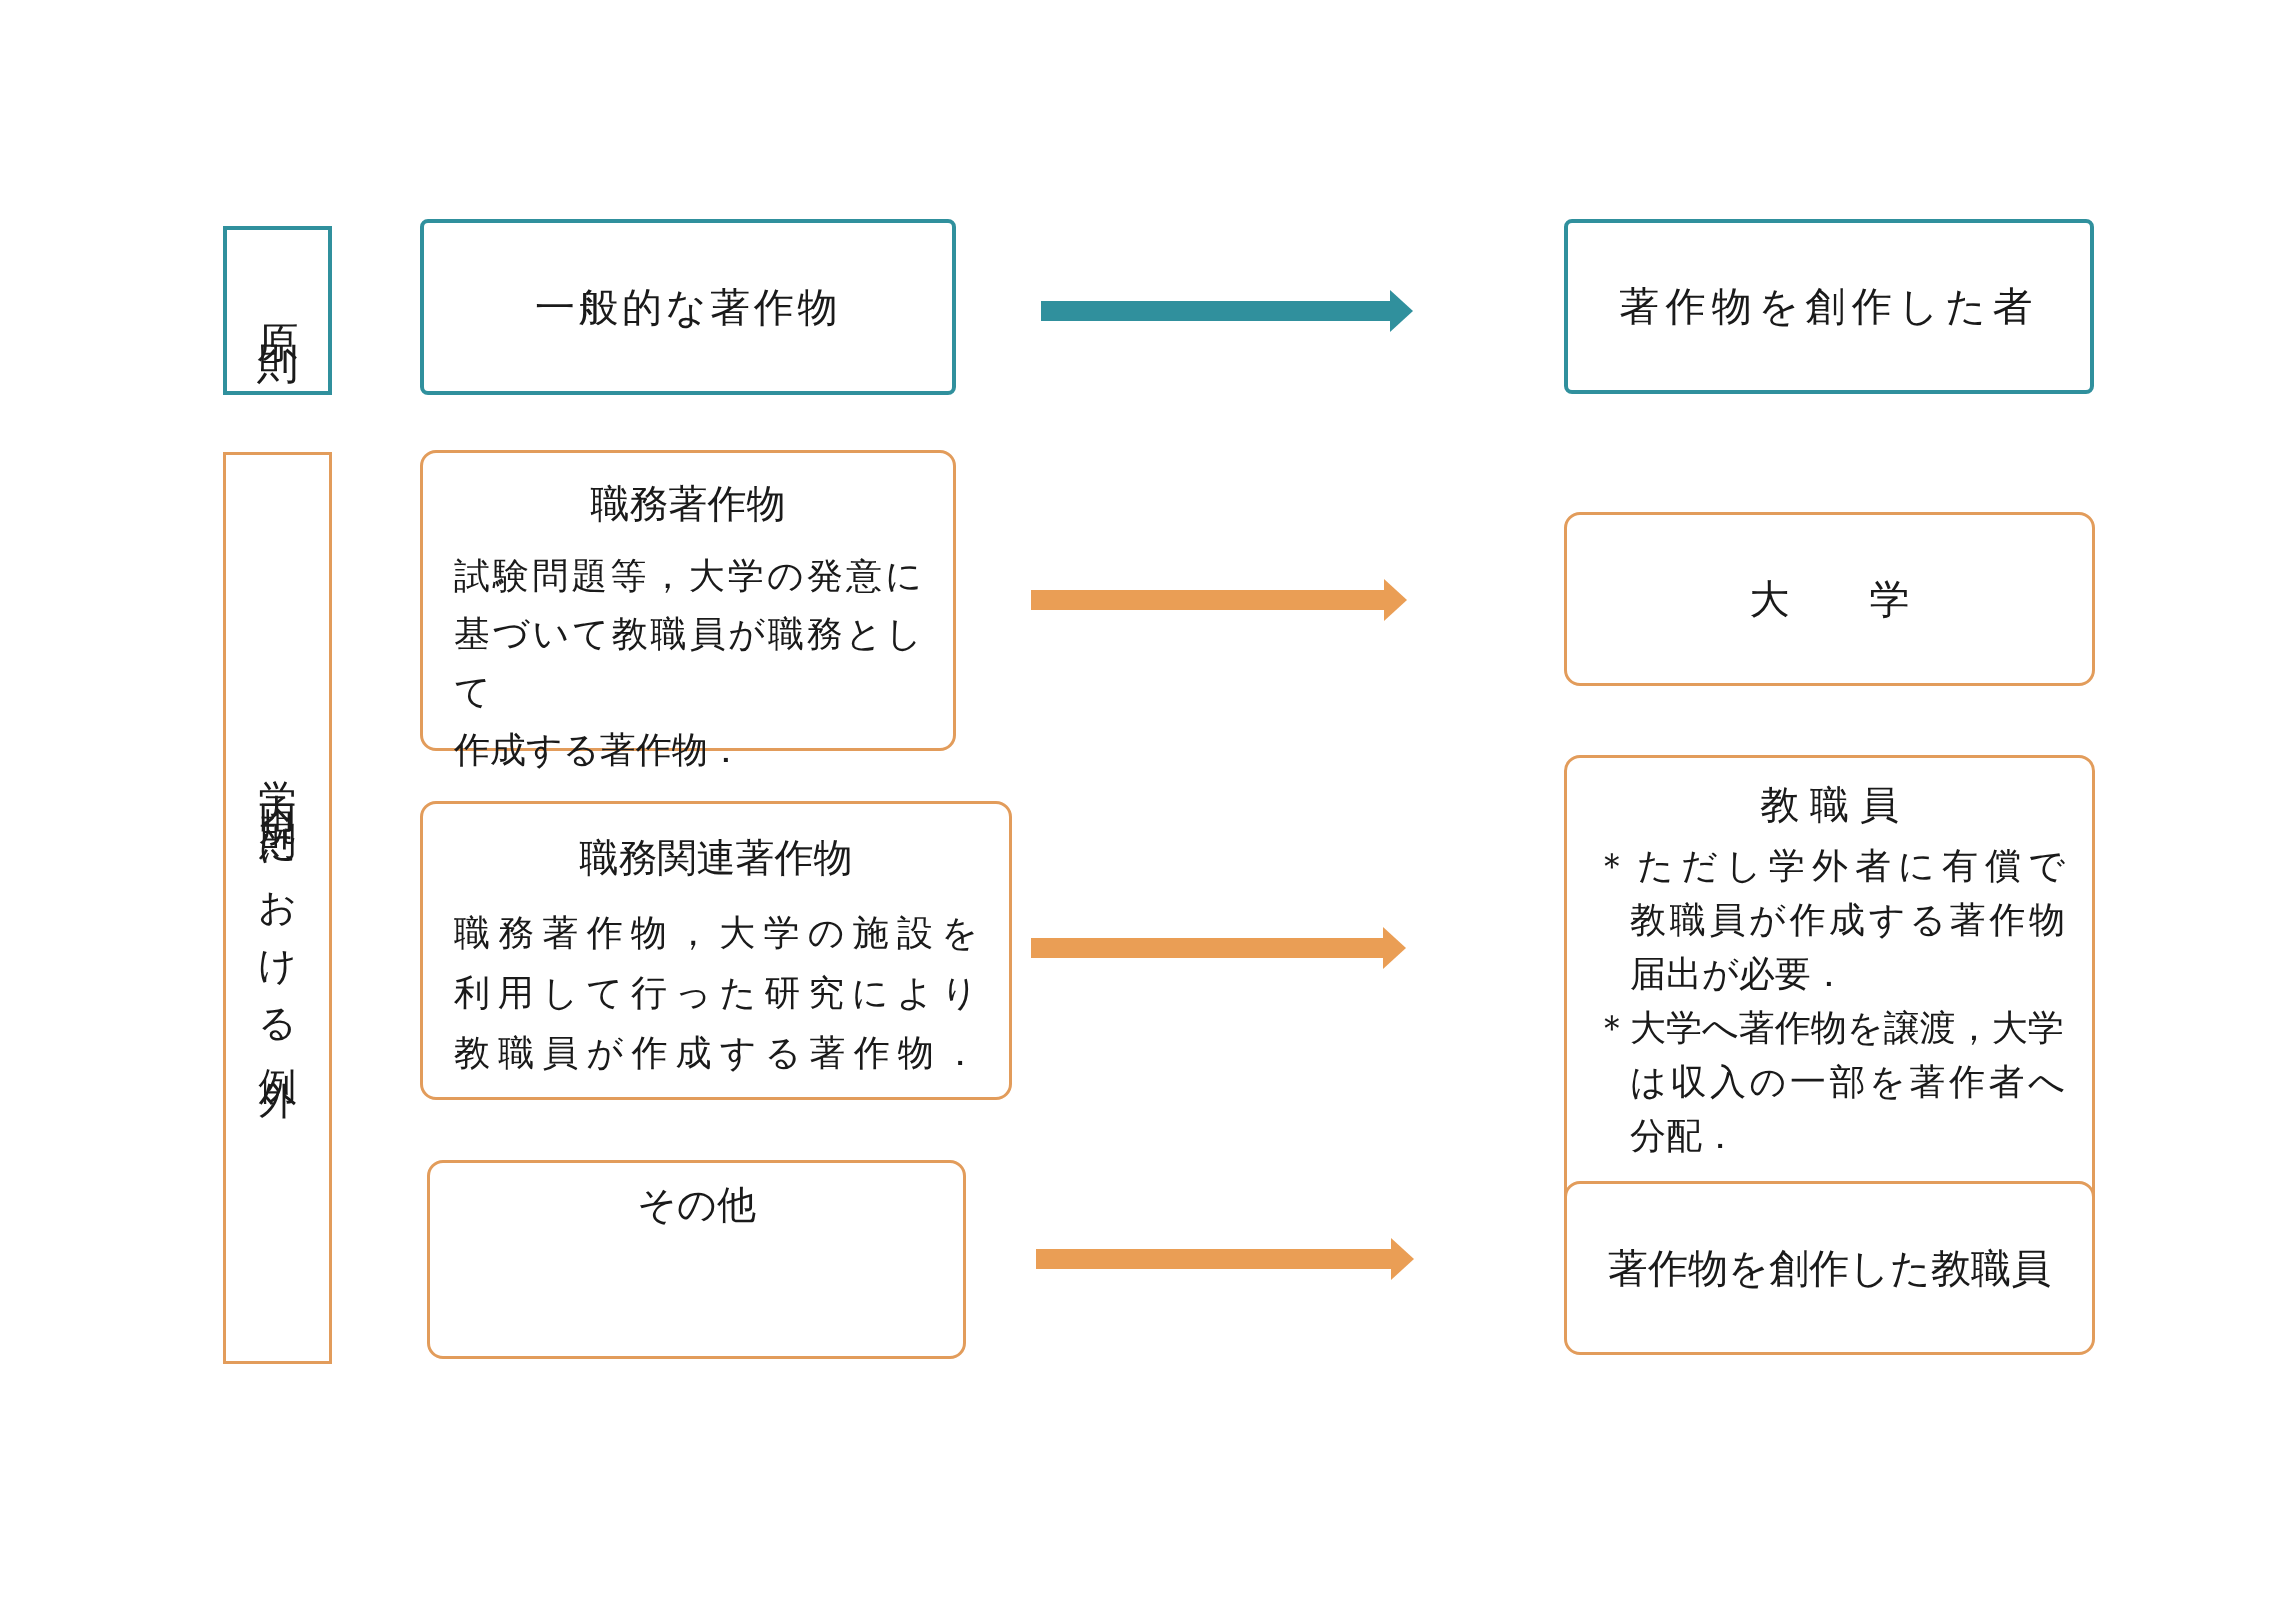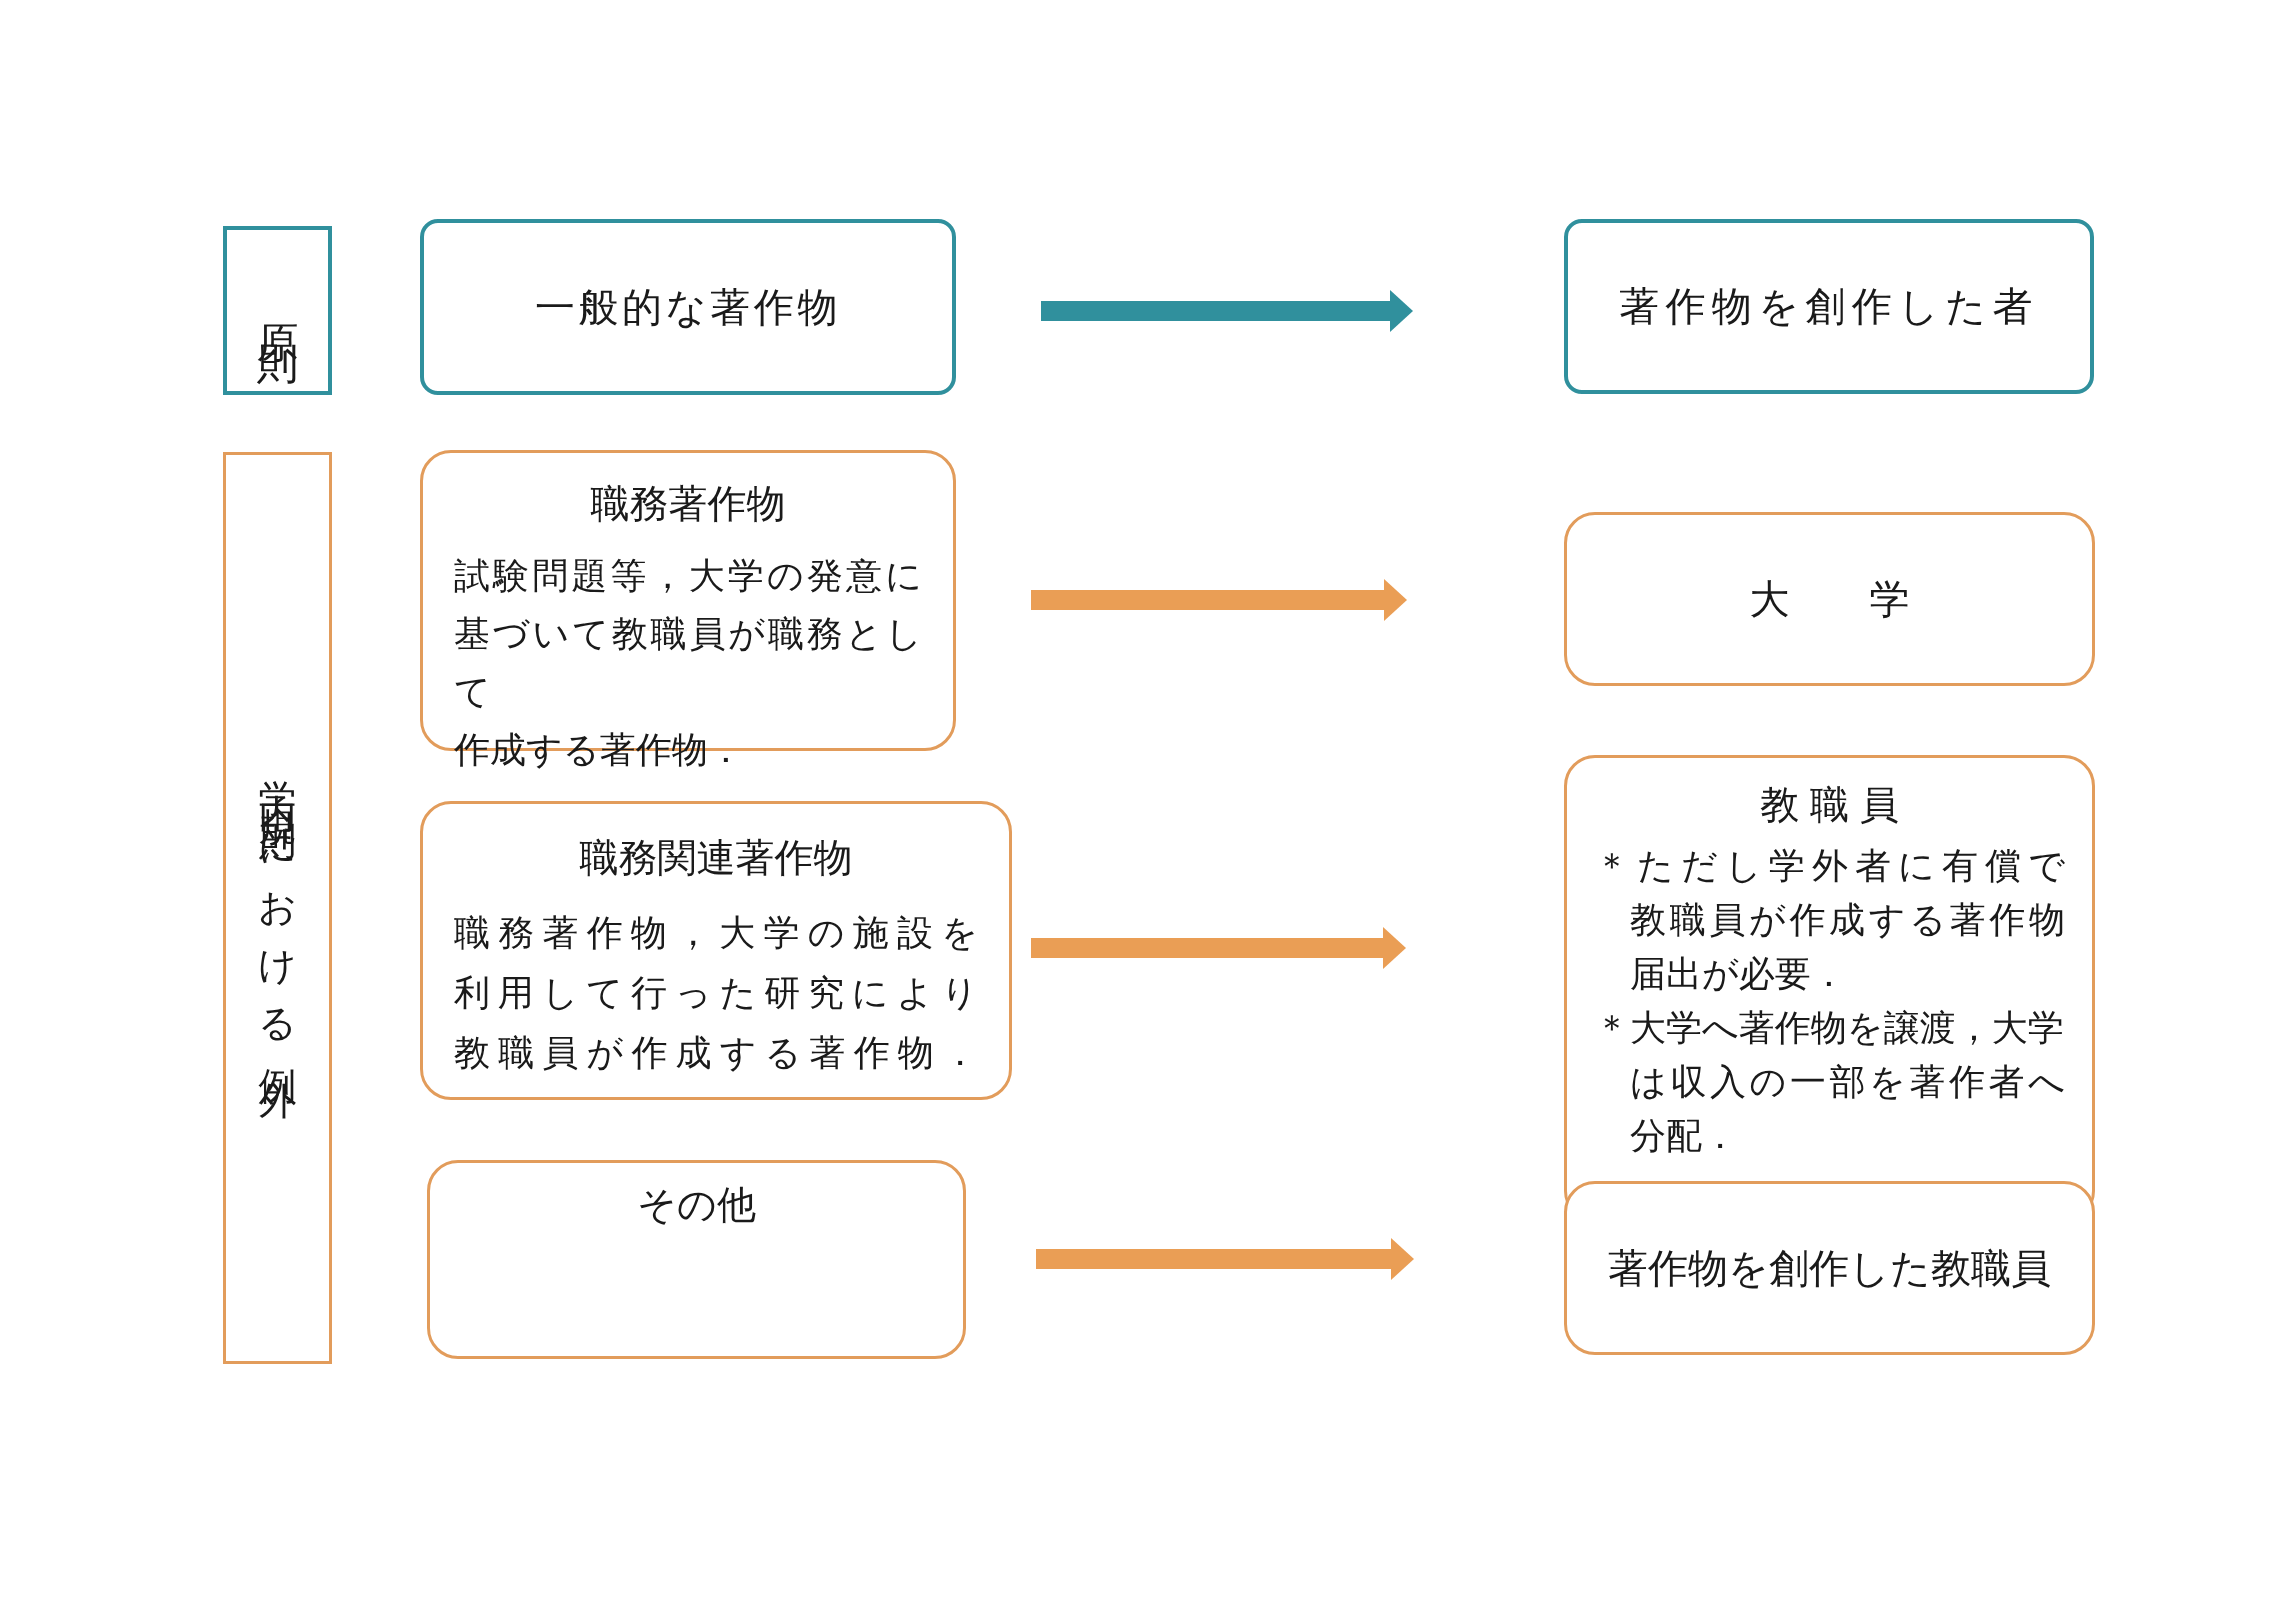--- a/index.html
+++ b/index.html
@@ -19,22 +19,22 @@
   .vlabel-box.teal{border:4.5px solid var(--teal);}
   .vlabel-box.orange{border:3.6px solid var(--orange);}
   .vtext{
     writing-mode:vertical-rl;text-orientation:upright;
     font-size:40px;line-height:1;white-space:nowrap;
   }
   
   .rbox{
     position:absolute;background:var(--background);box-sizing:border-box;
   }
-  .rbox.teal{border:4.5px solid var(--teal);border-radius:18px;}
-  .rbox.orange{border:3.6px solid var(--orange);border-radius:31px;}
+  .rbox.teal{border:4.5px solid var(--teal);border-radius:8px;}
+  .rbox.orange{border:3.6px solid var(--orange);border-radius:16px;}
   .rbox.center{display:flex;align-items:center;justify-content:center;}
   .big-label{font-size:40px;}
   .box-title{font-size:39px;text-align:center;}
   .body-lines{font-size:36px;line-height:58px;}
   .body-lines .line{white-space:nowrap;}
   .dist{text-align:justify;text-align-last:justify;white-space:normal !important;}
   .centered-lines{text-align:center;}
   .note{font-size:36px;line-height:54px;}
   .note .cont{padding-left:36px;}
   

